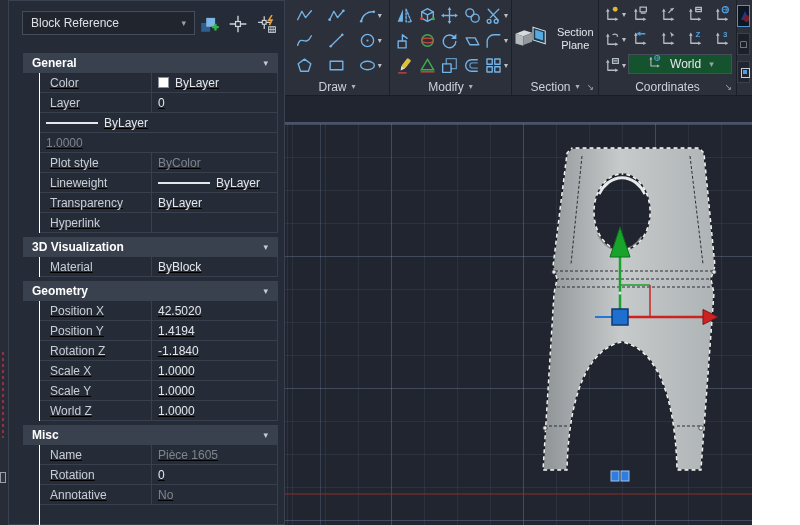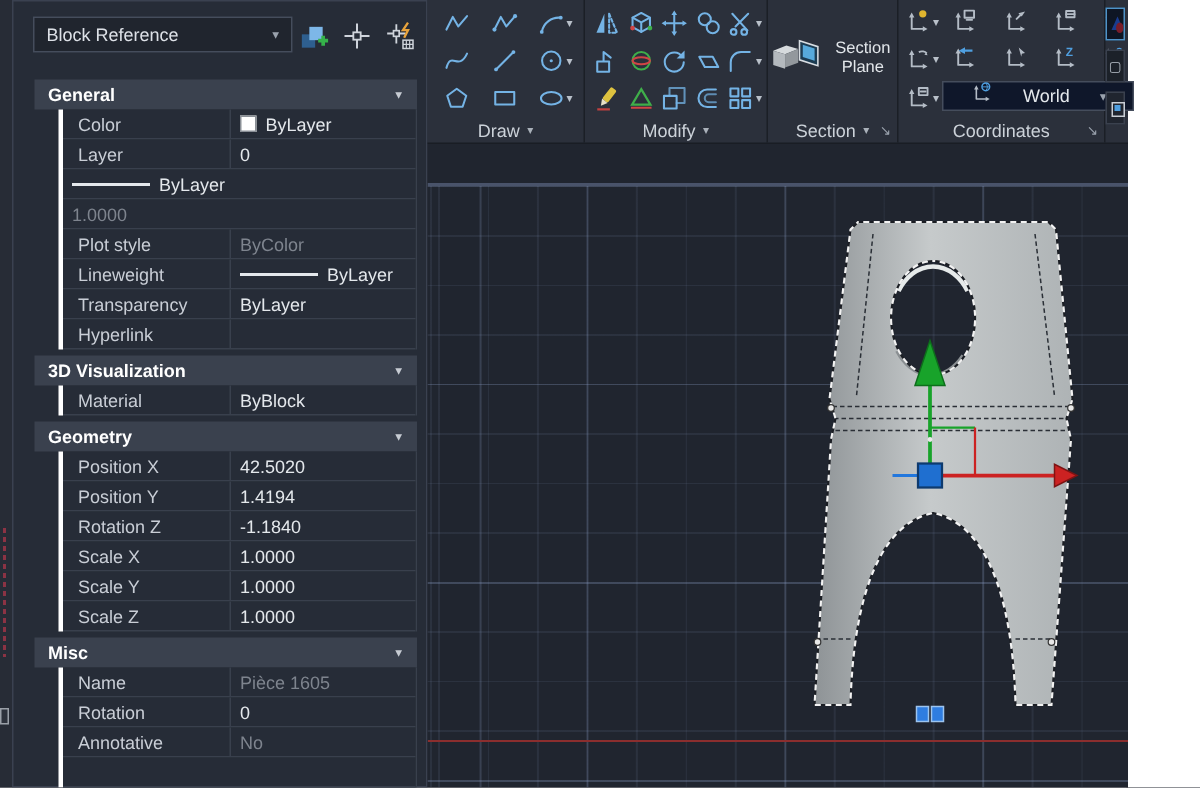--- a/index.html
+++ b/index.html
@@ -15,21 +15,21 @@
   
   #palette{position:absolute;left:8px;top:0;width:277px;height:525px;background:#262c37;border:1px solid #3a4150;box-sizing:border-box;}
   .typesel{position:absolute;left:13px;top:10px;width:173px;height:24px;background:#20252e;border:1px solid #454d5c;color:#dde1e7;font-size:12px;display:flex;align-items:center;padding:0 8px;box-sizing:border-box;cursor:default;}
   .typesel .caret{margin-left:auto;color:#9aa2ad;font-size:9px;}
   .hicons{position:absolute;right:5px;top:10px;display:flex;gap:4px;}
   .hicon{width:25px;height:25px;display:flex;align-items:center;justify-content:center;}
 
   .sections{position:absolute;left:6px;top:48px;right:6px;}
   .sec-h{height:20px;background:#3a414e;color:#ffffff;font-weight:bold;font-size:12px;display:flex;align-items:center;padding:0 10px 0 9px;margin:4px 0 0 8px;}
   .sec-h .tri{margin-left:auto;font-size:9px;color:#c7ccd3;font-weight:normal;}
-  .sec-rows{margin-left:24px;border-left:3px solid #ffffff;border-right:1px solid #39404d;}
+  .sec-rows{margin-left:24px;border-left:1px solid #ffffff;border-right:1px solid #39404d;text-decoration:underline;}
   .prow{display:flex;height:19px;border-bottom:1px solid #39404d;font-size:12px;background:#262c37;align-items:stretch;}
   .prow .lbl{width:112px;color:#c9ced6;display:flex;align-items:center;padding-left:10px;box-sizing:border-box;border-right:1px solid #39404d;white-space:nowrap;}
   .prow .val{flex:1;color:#e4e8ec;display:flex;align-items:center;padding-left:6px;gap:6px;white-space:nowrap;}
   .prow .val.muted{color:#7e848e;}
   .swatch{width:9px;height:9px;background:#ffffff;border:1px solid #8a8f96;flex:none;}
   .lineglyph{width:52px;height:2px;background:#e4e8ec;flex:none;}
 
   
   #ribbon{position:absolute;left:285px;top:0;width:467px;height:96px;background:#2b303b;display:flex;border-bottom:1px solid #191d24;box-sizing:border-box;}
   .panel{position:relative;border-right:1px solid #1b1f26;box-sizing:border-box;display:flex;flex-direction:column;flex:none;}
@@ -42,21 +42,21 @@
   .icell{display:flex;align-items:center;justify-content:center;gap:1px;width:100%;height:100%;}
   .caret8{color:#b9c0c9;font-size:8px;}
   .bigbtn{flex:1;display:flex;flex-direction:row;align-items:center;justify-content:center;color:#e2e6ea;font-size:11px;gap:2px;cursor:default;}
   .bigbtn .blabel{text-align:center;line-height:1.15;width:52px;}
   .coords{flex:1;display:flex;padding:2px 1px 0 3px;}
   .coords-left{display:flex;flex-direction:column;width:33px;}
   .coords-left .icell{flex:1;}
   .coords-right{flex:1;display:flex;flex-direction:column;}
   .crow{flex:1;display:grid;grid-template-columns:repeat(4,1fr);align-items:center;justify-items:center;}
   .worldrow{flex:1;display:flex;align-items:center;padding:1px 4px 2px 2px;}
-  .worlddd{flex:1;height:20px;background:#0f172a;border:1px solid #454d5c;display:flex;align-items:center;gap:20px;padding:0 17px;color:#e4e8ec;font-size:12px;box-sizing:border-box;}
+  .worlddd{flex:1;height:20px;background:#14532d;border:1px solid #454d5c;display:flex;align-items:center;gap:8px;padding:0 17px;color:#e4e8ec;font-size:12px;box-sizing:border-box;}
   .worlddd .caret{margin-left:auto;color:#9aa2ad;font-size:9px;}
   .sliver{width:15px;display:flex;flex-direction:column;align-items:flex-start;padding-top:5px;gap:6px;border-right:none;}
   .sl-box{width:13px;height:22px;box-sizing:border-box;}
   .sl1{border:1px solid #4f93c8;background:#0e1624;position:relative;overflow:hidden;}
   .sl1:before{content:"";position:absolute;left:3px;top:5px;border-left:4px solid transparent;border-right:4px solid transparent;border-bottom:9px solid #1a3c8f;}
   .sl1:after{content:"";position:absolute;left:6px;top:9px;width:5px;height:7px;background:#7a1d2a;border-radius:50%;}
   .sl2{border:1px solid #3a414e;background:#1c2129;color:#b9c0c9;font-size:9px;display:flex;align-items:center;justify-content:center;}
   .sl3{border:1px solid #3a414e;background:#20252f;position:relative;}
   .sl3:before{content:"";position:absolute;left:3px;top:6px;width:7px;height:8px;border:1px solid #c9ced5;}
   .sl3:after{content:"";position:absolute;left:5px;top:8px;width:4px;height:4px;background:#4f9fe0;}
@@ -215,21 +215,21 @@
               <span>1.0000</span>
             </div>
           </div>
           <div class="prow">
             <div class="lbl">Scale Y</div>
             <div class="val">
               <span>1.0000</span>
             </div>
           </div>
           <div class="prow">
-            <div class="lbl">Scale Z</div>
+            <div class="lbl">World Z</div>
             <div class="val">
               <span>1.0000</span>
             </div>
           </div>
         </div>
         <div class="sec-h">
           <span>Misc</span>
           <span class="tri">▾</span>
         </div>
         <div class="sec-rows">

